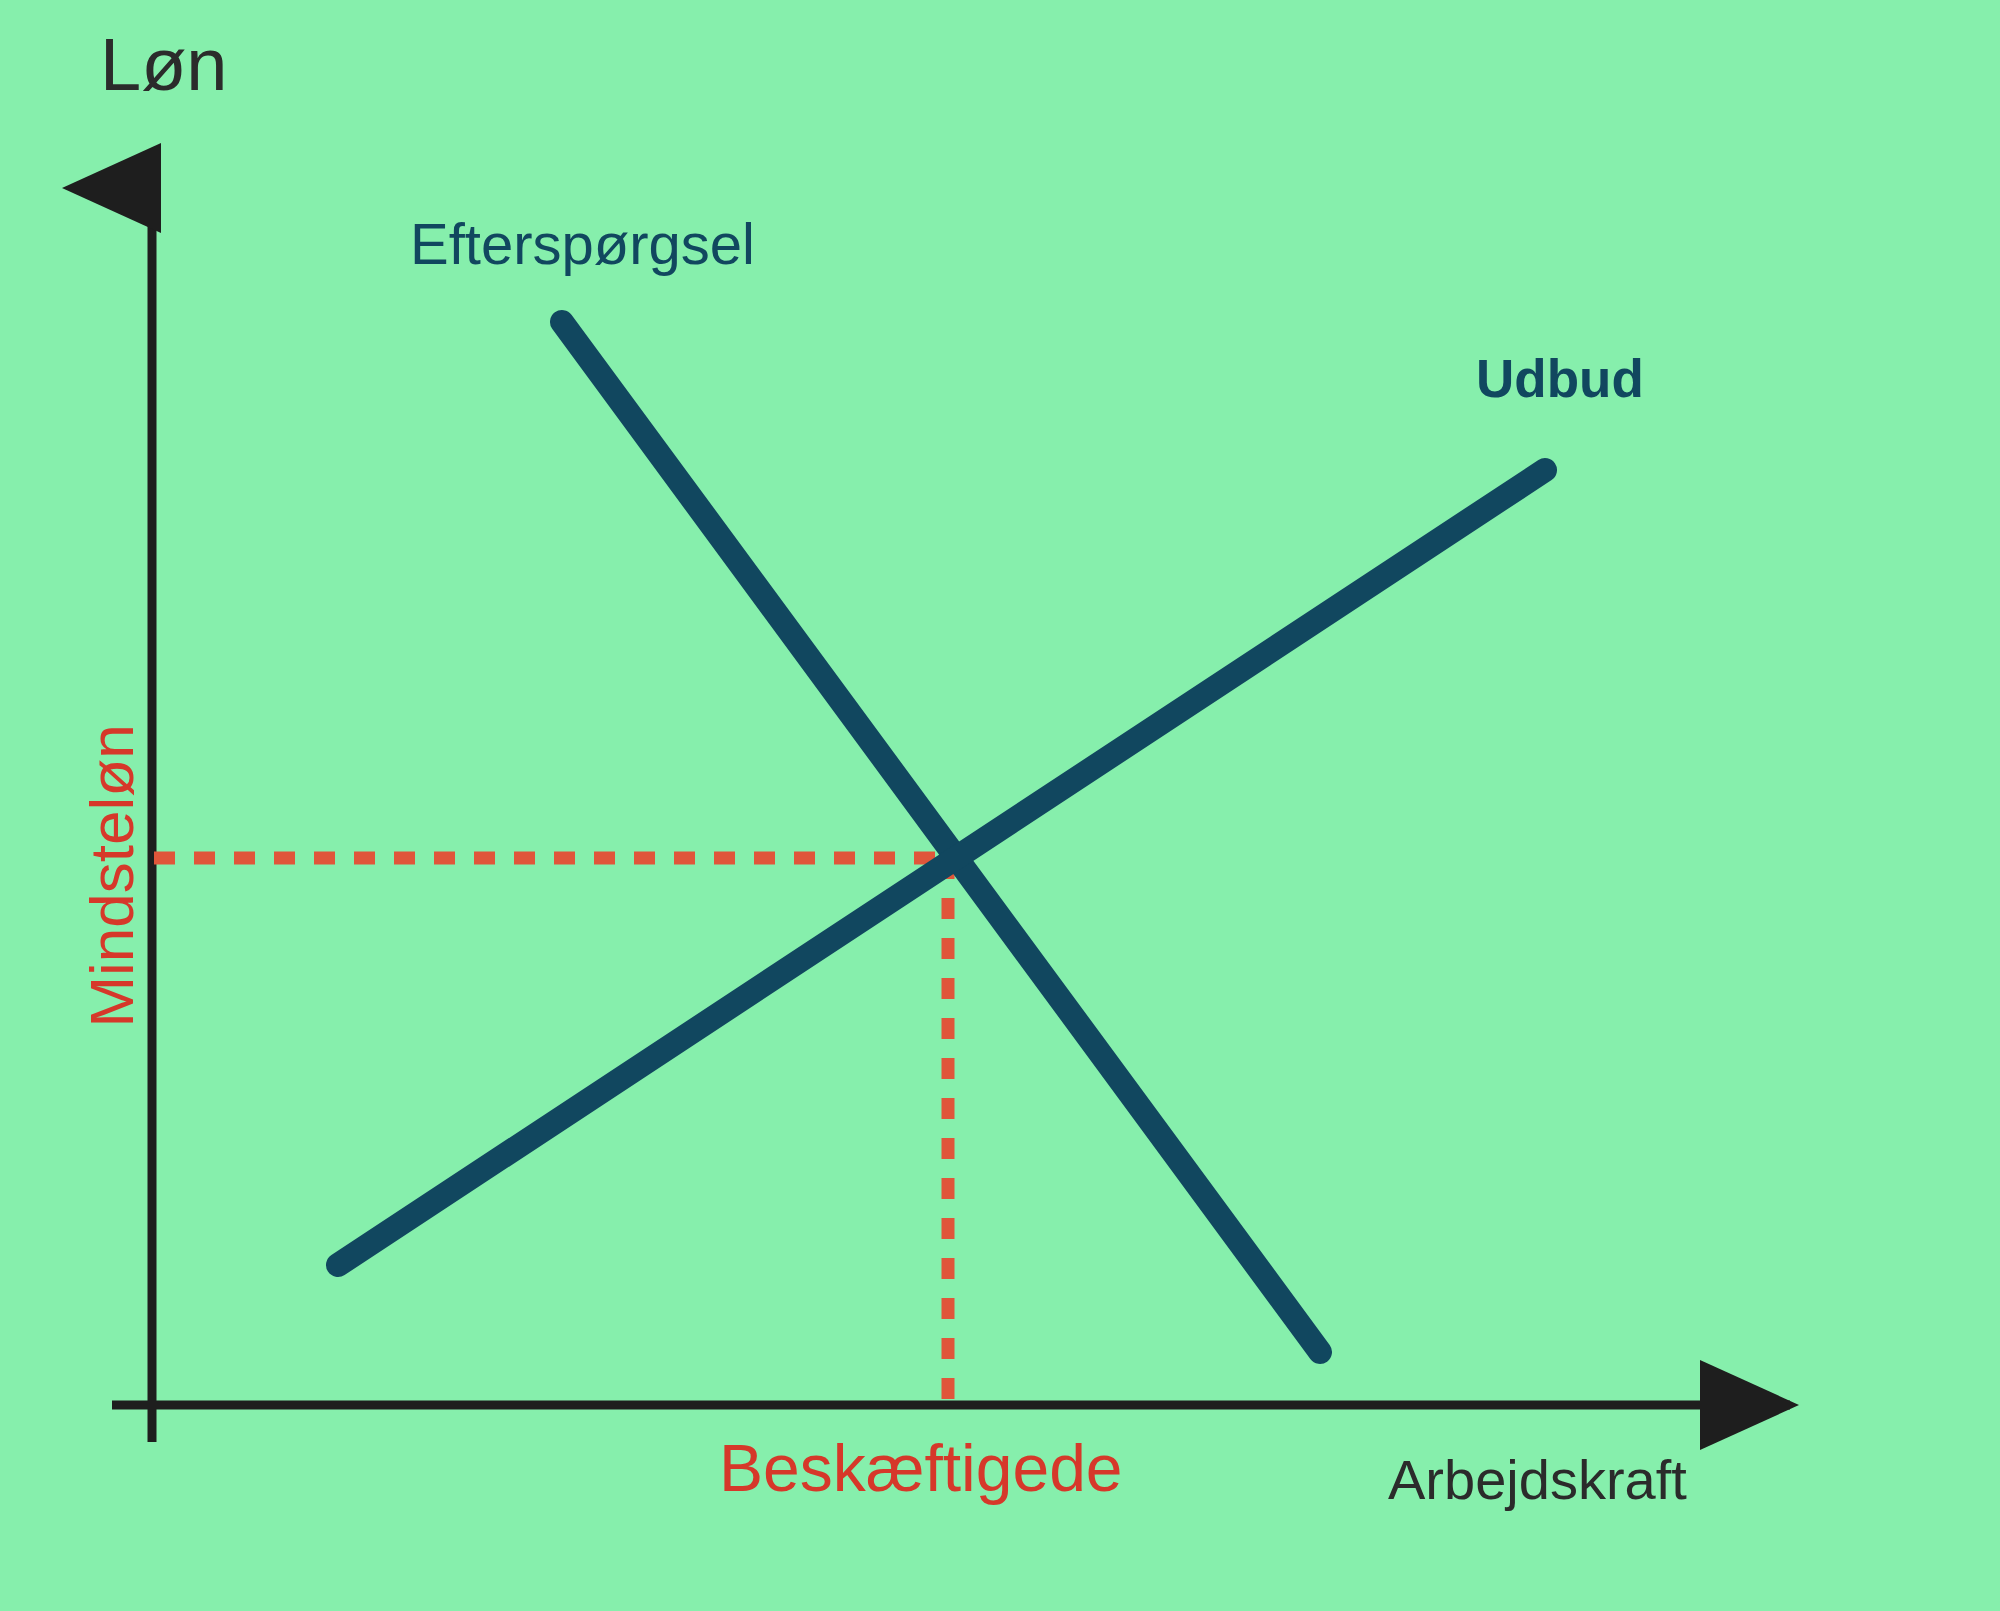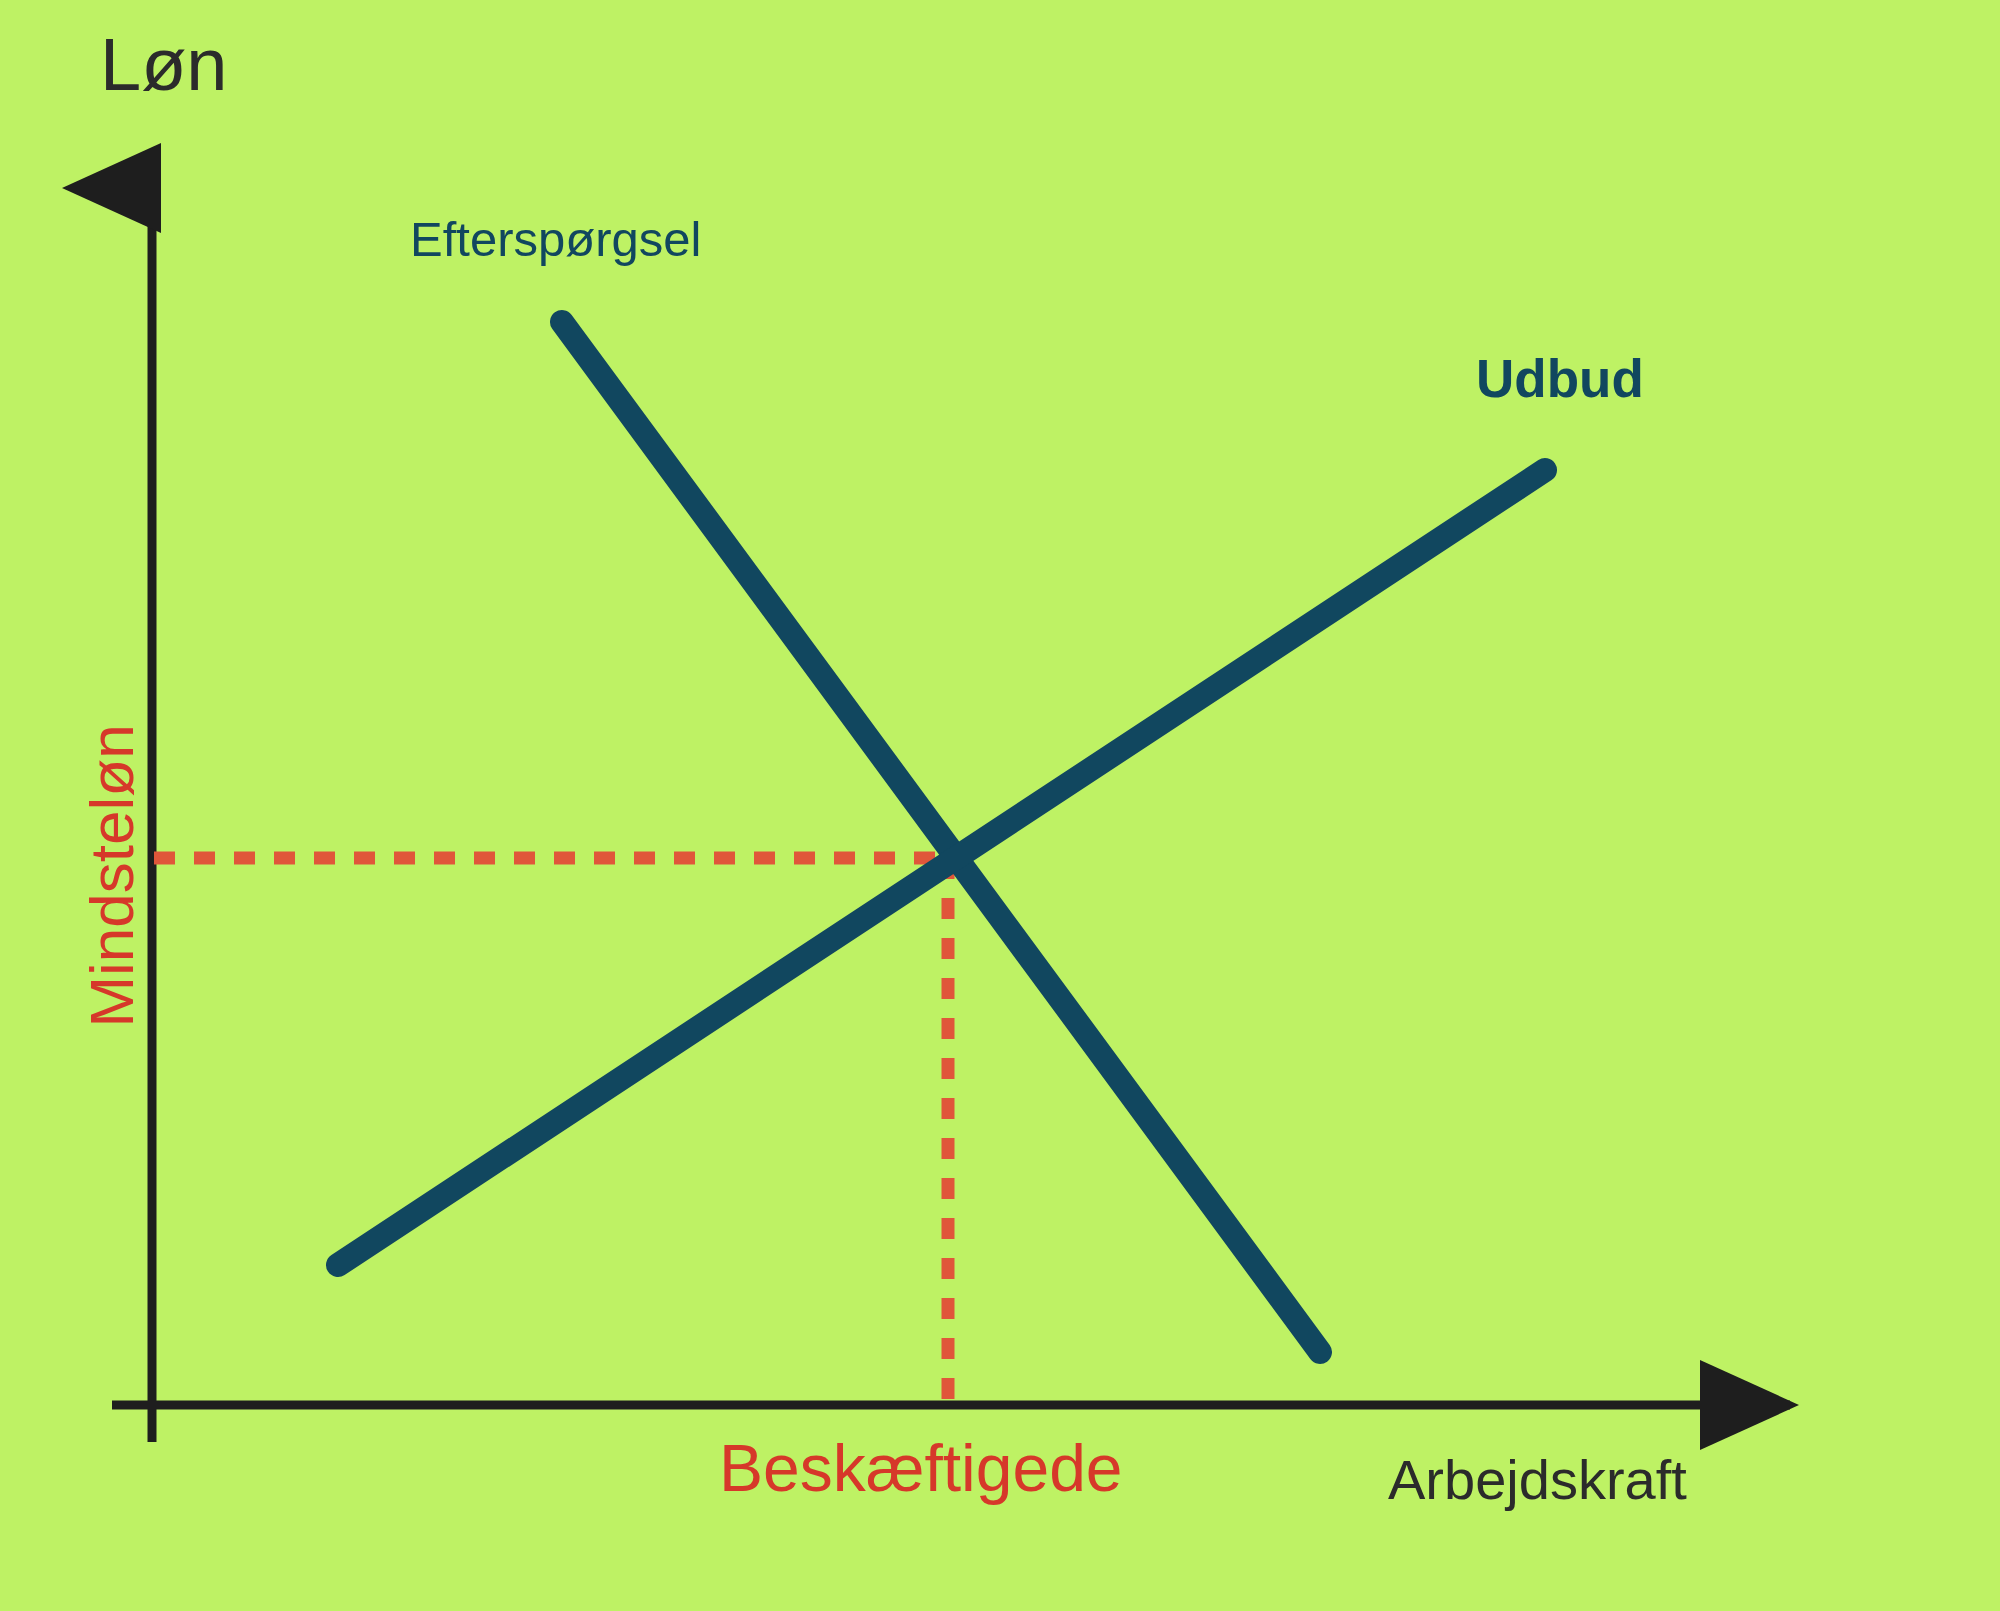--- a/index.html
+++ b/index.html
@@ -8,21 +8,21 @@
     padding: 0;
     background: #ffffff;
   }
   body {
     font-family: "Liberation Sans", sans-serif;
   }
   #stage {
     position: relative;
     width: 2000px;
     height: 1611px;
-    background: #bef264;
+    background: #86efac;
     overflow: hidden;
   }
   #chart-svg {
     position: absolute;
     left: 0;
     top: 0;
     width: 2000px;
     height: 1611px;
     display: block;
   }
@@ -41,21 +41,21 @@
   }
   #label-xlabel {
     left: 1388px;
     top: 1452px;
     font-size: 56px;
     color: #2b2b2b;
   }
   #label-demand {
     left: 410px;
     top: 215px;
-    font-size: 49px;
+    font-size: 58px;
     color: #11475f;
   }
   #label-supply {
     left: 1476px;
     top: 352px;
     font-size: 53px;
     color: #11475f;
     font-weight: bold;
   }
   #label-minwage {

